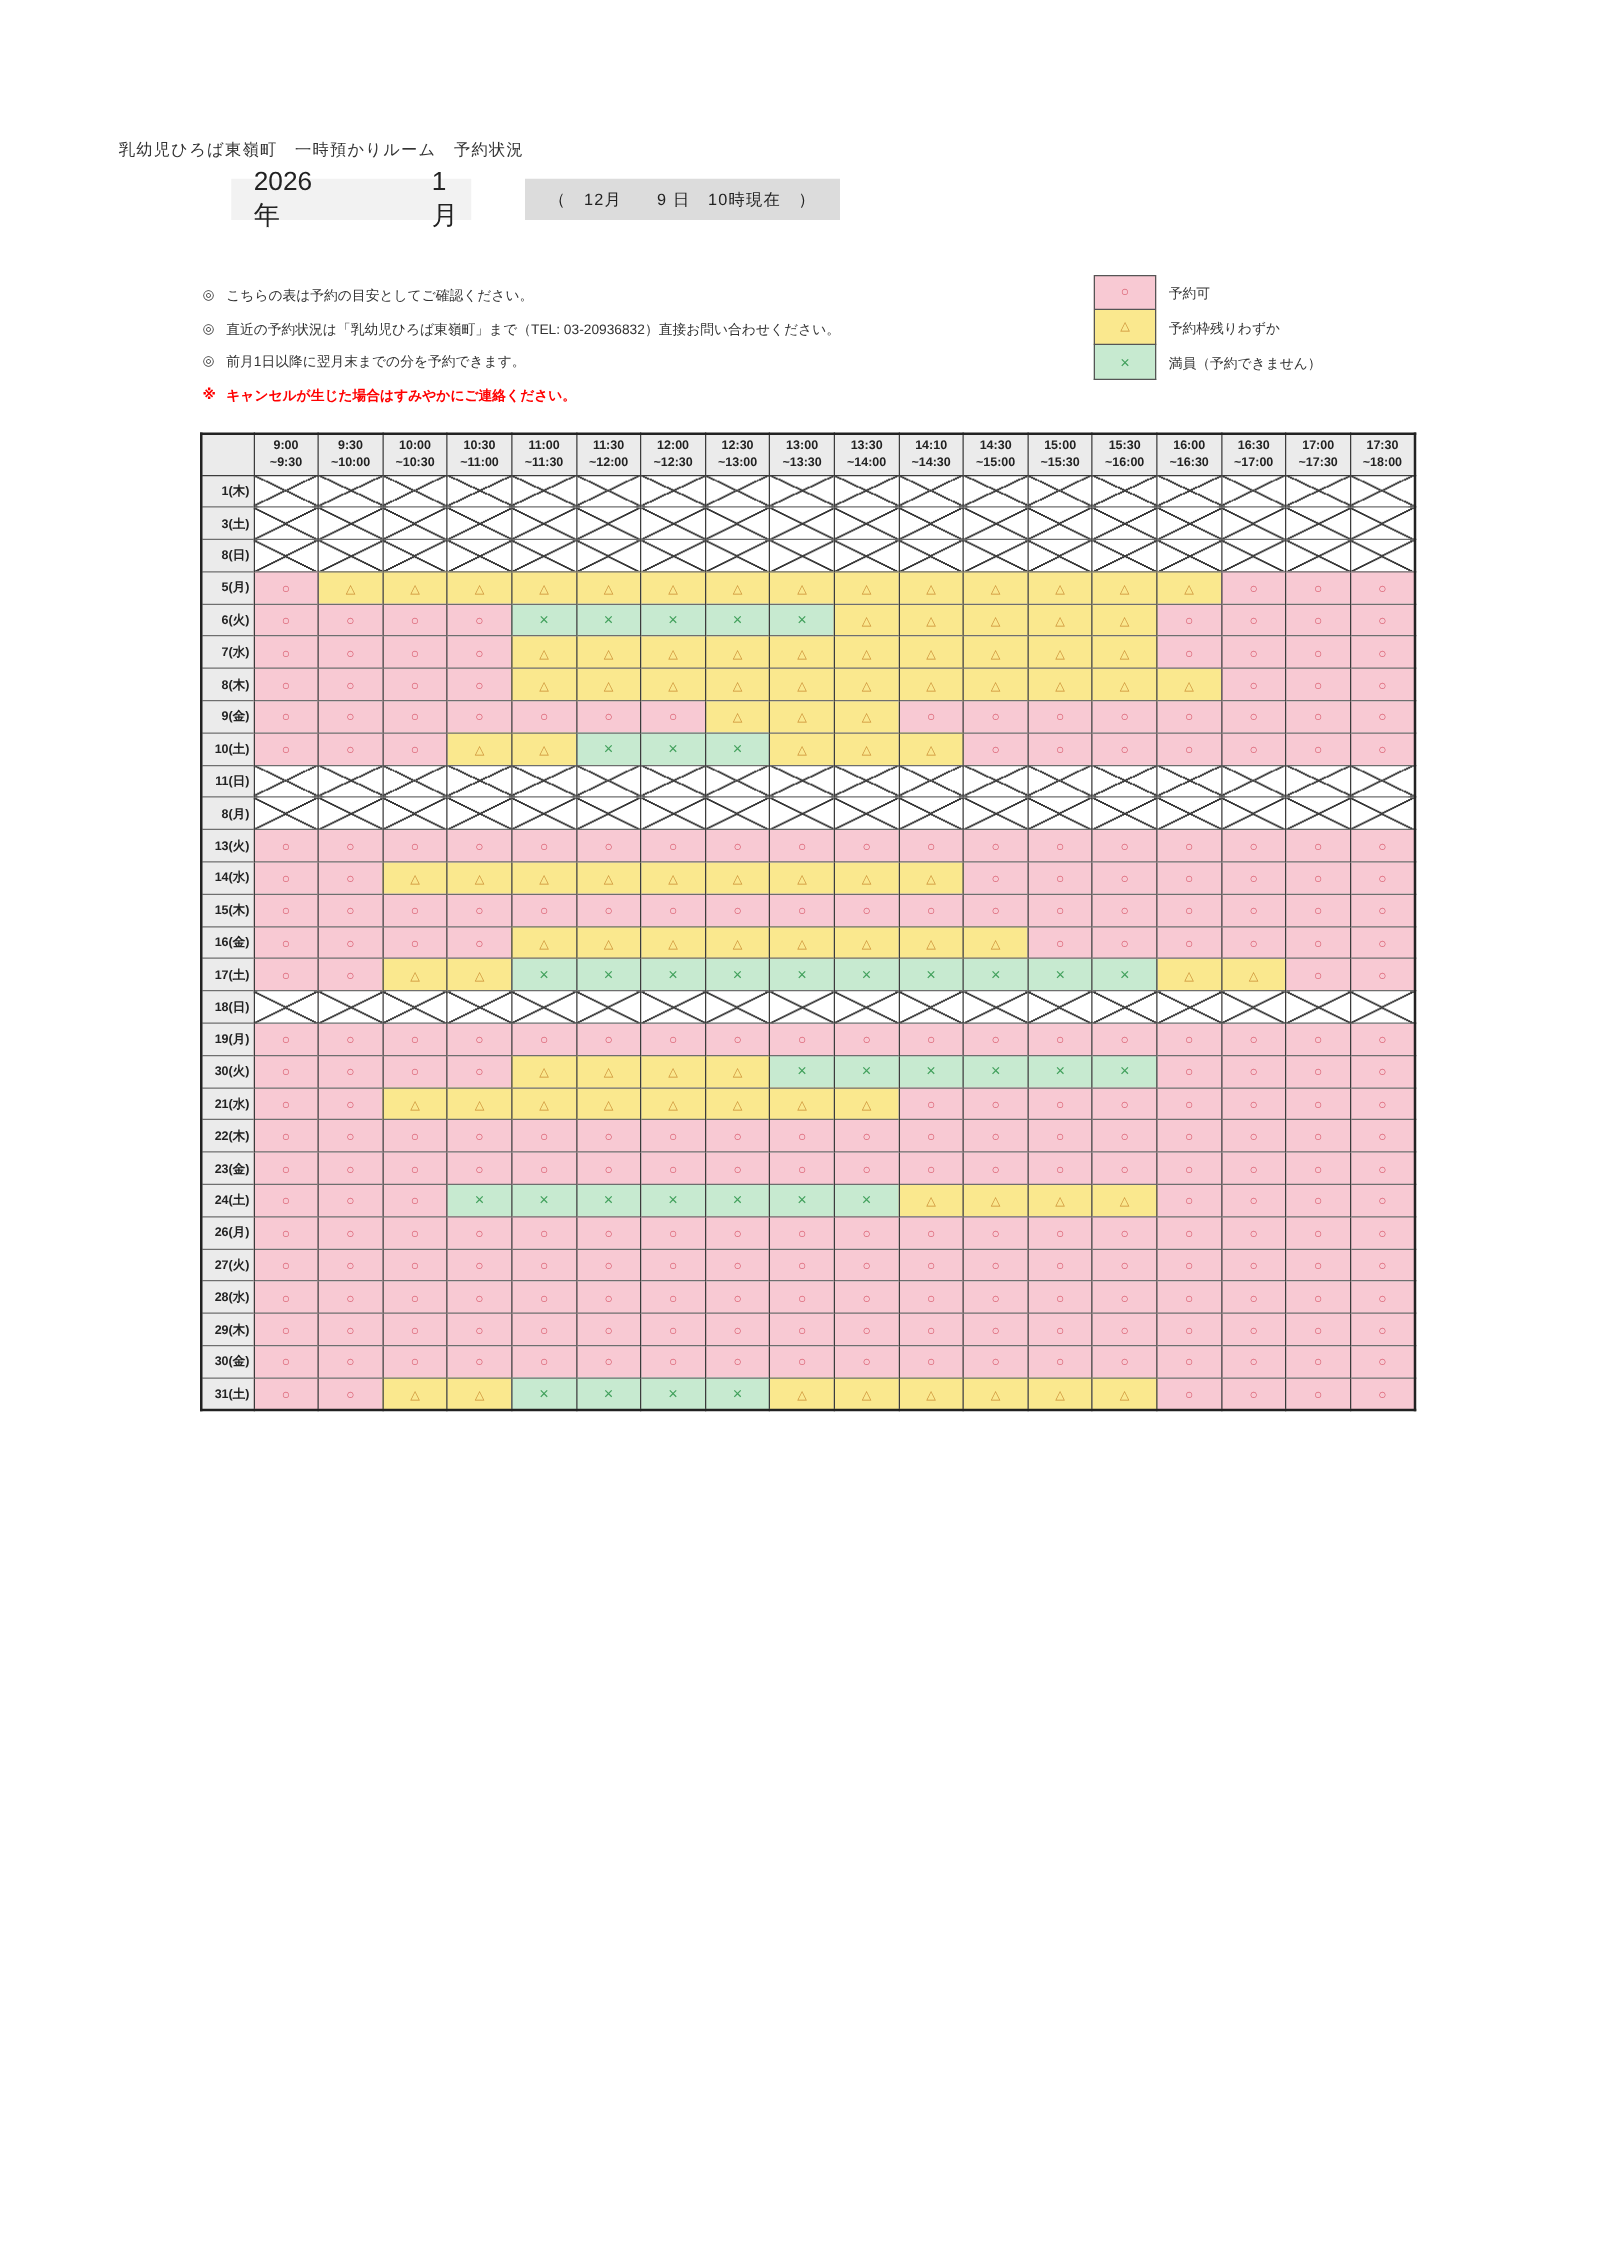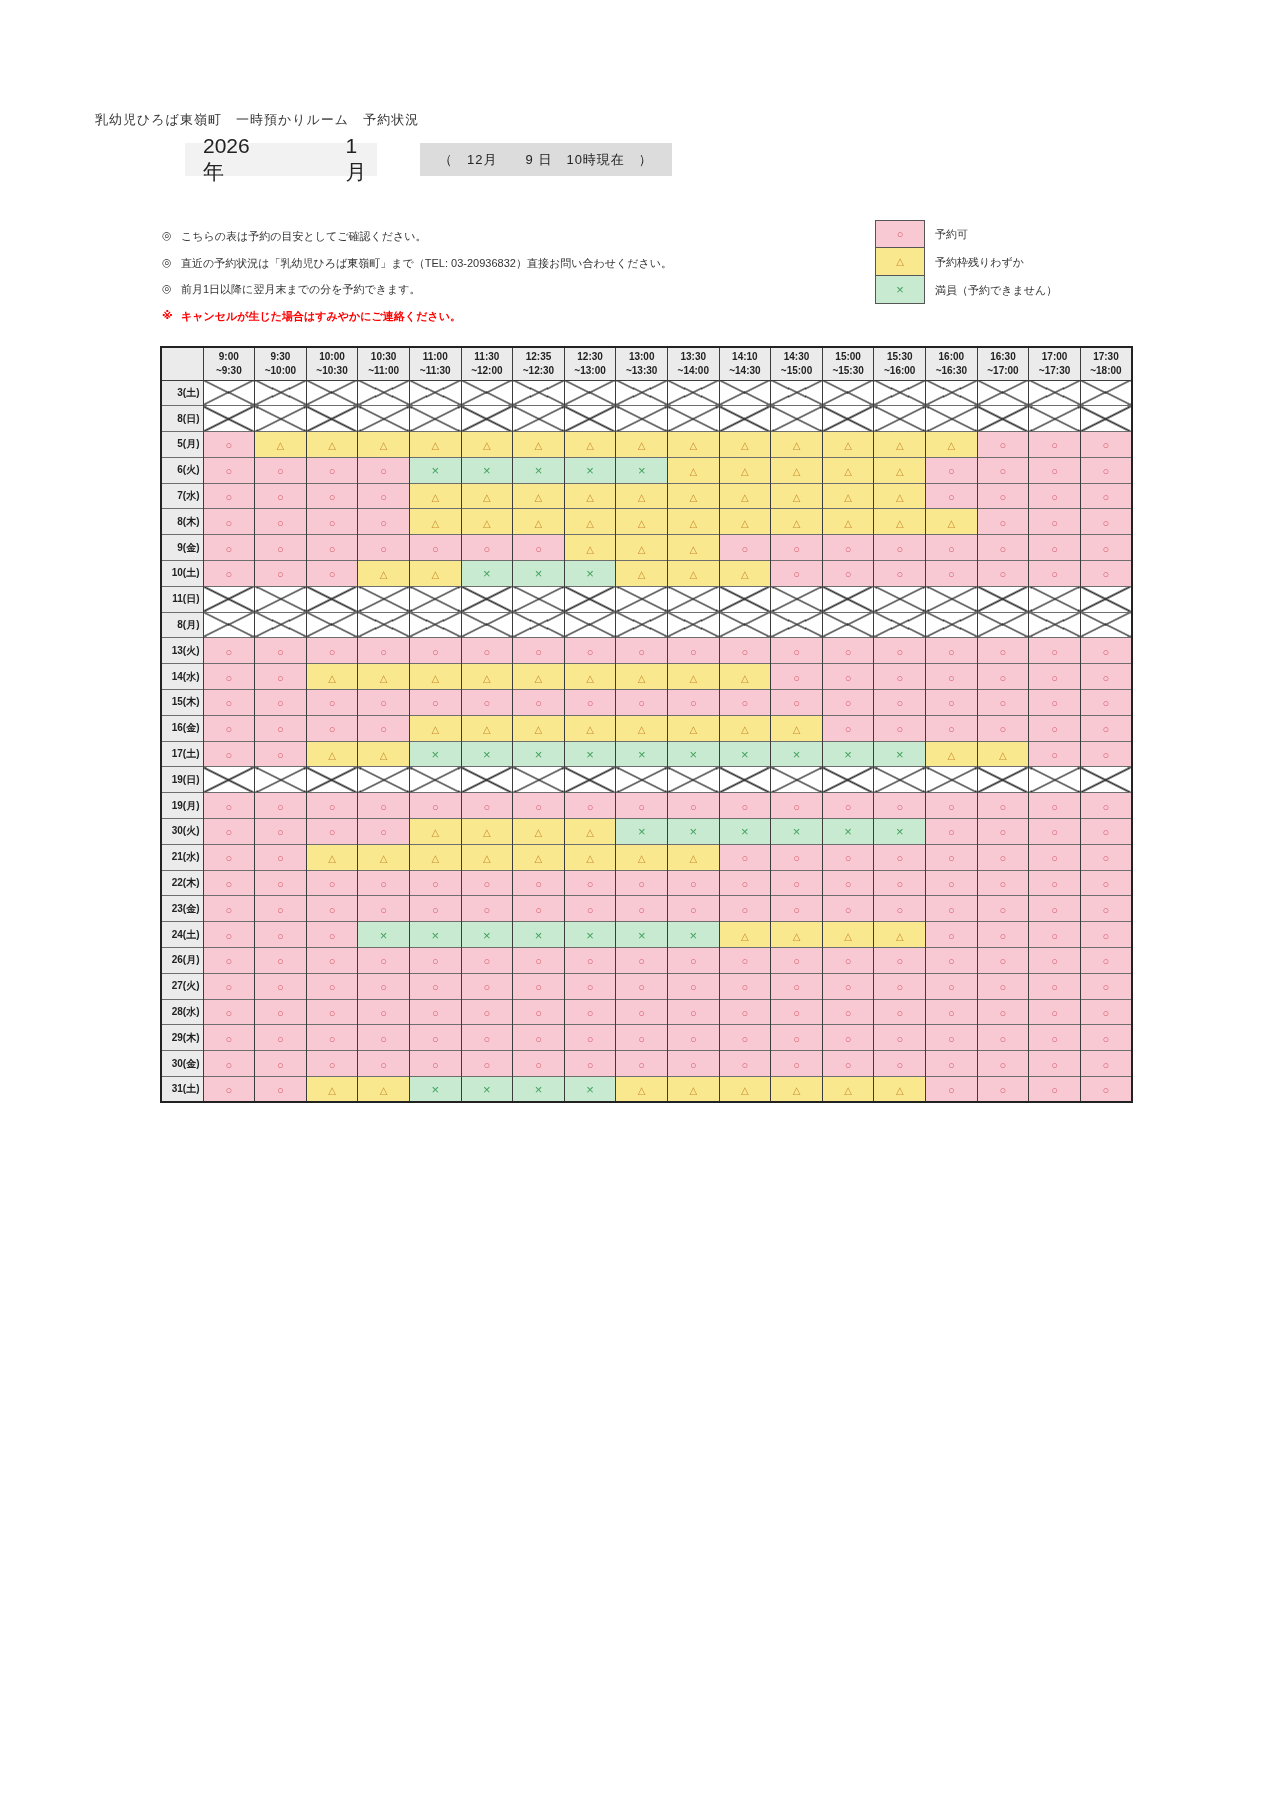--- a/index.html
+++ b/index.html
@@ -156,21 +156,21 @@
           </th>
           <th>
             <div>11:00</div>
             <div>~11:30</div>
           </th>
           <th>
             <div>11:30</div>
             <div>~12:00</div>
           </th>
           <th>
-            <div>12:35</div>
+            <div>12:00</div>
             <div>~12:30</div>
           </th>
           <th>
             <div>12:30</div>
             <div>~13:00</div>
           </th>
           <th>
             <div>13:00</div>
             <div>~13:30</div>
           </th>
@@ -207,20 +207,41 @@
             <div>~17:30</div>
           </th>
           <th>
             <div>17:30</div>
             <div>~18:00</div>
           </th>
         </tr>
       </thead>
       <tbody>
         <tr>
+          <th>1(木)</th>
+          <td class="closed" style="background-color: rgb(255, 255, 255);"></td>
+          <td class="closed" style="background-color: rgb(255, 255, 255);"></td>
+          <td class="closed" style="background-color: rgb(255, 255, 255);"></td>
+          <td class="closed" style="background-color: rgb(255, 255, 255);"></td>
+          <td class="closed" style="background-color: rgb(255, 255, 255);"></td>
+          <td class="closed" style="background-color: rgb(255, 255, 255);"></td>
+          <td class="closed" style="background-color: rgb(255, 255, 255);"></td>
+          <td class="closed" style="background-color: rgb(255, 255, 255);"></td>
+          <td class="closed" style="background-color: rgb(255, 255, 255);"></td>
+          <td class="closed" style="background-color: rgb(255, 255, 255);"></td>
+          <td class="closed" style="background-color: rgb(255, 255, 255);"></td>
+          <td class="closed" style="background-color: rgb(255, 255, 255);"></td>
+          <td class="closed" style="background-color: rgb(255, 255, 255);"></td>
+          <td class="closed" style="background-color: rgb(255, 255, 255);"></td>
+          <td class="closed" style="background-color: rgb(255, 255, 255);"></td>
+          <td class="closed" style="background-color: rgb(255, 255, 255);"></td>
+          <td class="closed" style="background-color: rgb(255, 255, 255);"></td>
+          <td class="closed" style="background-color: rgb(255, 255, 255);"></td>
+        </tr>
+        <tr>
           <th>3(土)</th>
           <td class="closed" style="background-color: rgb(255, 255, 255);"></td>
           <td class="closed" style="background-color: rgb(255, 255, 255);"></td>
           <td class="closed" style="background-color: rgb(255, 255, 255);"></td>
           <td class="closed" style="background-color: rgb(255, 255, 255);"></td>
           <td class="closed" style="background-color: rgb(255, 255, 255);"></td>
           <td class="closed" style="background-color: rgb(255, 255, 255);"></td>
           <td class="closed" style="background-color: rgb(255, 255, 255);"></td>
           <td class="closed" style="background-color: rgb(255, 255, 255);"></td>
           <td class="closed" style="background-color: rgb(255, 255, 255);"></td>
@@ -522,21 +543,21 @@
           <td style="background-color: rgb(199, 234, 208);"><span class="sym sym-x" style="color: rgb(67, 161, 93);">×</span></td>
           <td style="background-color: rgb(199, 234, 208);"><span class="sym sym-x" style="color: rgb(67, 161, 93);">×</span></td>
           <td style="background-color: rgb(199, 234, 208);"><span class="sym sym-x" style="color: rgb(67, 161, 93);">×</span></td>
           <td style="background-color: rgb(199, 234, 208);"><span class="sym sym-x" style="color: rgb(67, 161, 93);">×</span></td>
           <td style="background-color: rgb(250, 232, 142);"><span class="sym sym-t" style="color: rgb(203, 143, 53);">△</span></td>
           <td style="background-color: rgb(250, 232, 142);"><span class="sym sym-t" style="color: rgb(203, 143, 53);">△</span></td>
           <td style="background-color: rgb(248, 201, 211);"><span class="sym sym-o" style="color: rgb(216, 90, 108);">○</span></td>
           <td style="background-color: rgb(248, 201, 211);"><span class="sym sym-o" style="color: rgb(216, 90, 108);">○</span></td>
         </tr>
         <tr>
-          <th>19(日)</th>
+          <th>18(日)</th>
           <td class="closed" style="background-color: rgb(255, 255, 255);"></td>
           <td class="closed" style="background-color: rgb(255, 255, 255);"></td>
           <td class="closed" style="background-color: rgb(255, 255, 255);"></td>
           <td class="closed" style="background-color: rgb(255, 255, 255);"></td>
           <td class="closed" style="background-color: rgb(255, 255, 255);"></td>
           <td class="closed" style="background-color: rgb(255, 255, 255);"></td>
           <td class="closed" style="background-color: rgb(255, 255, 255);"></td>
           <td class="closed" style="background-color: rgb(255, 255, 255);"></td>
           <td class="closed" style="background-color: rgb(255, 255, 255);"></td>
           <td class="closed" style="background-color: rgb(255, 255, 255);"></td>

